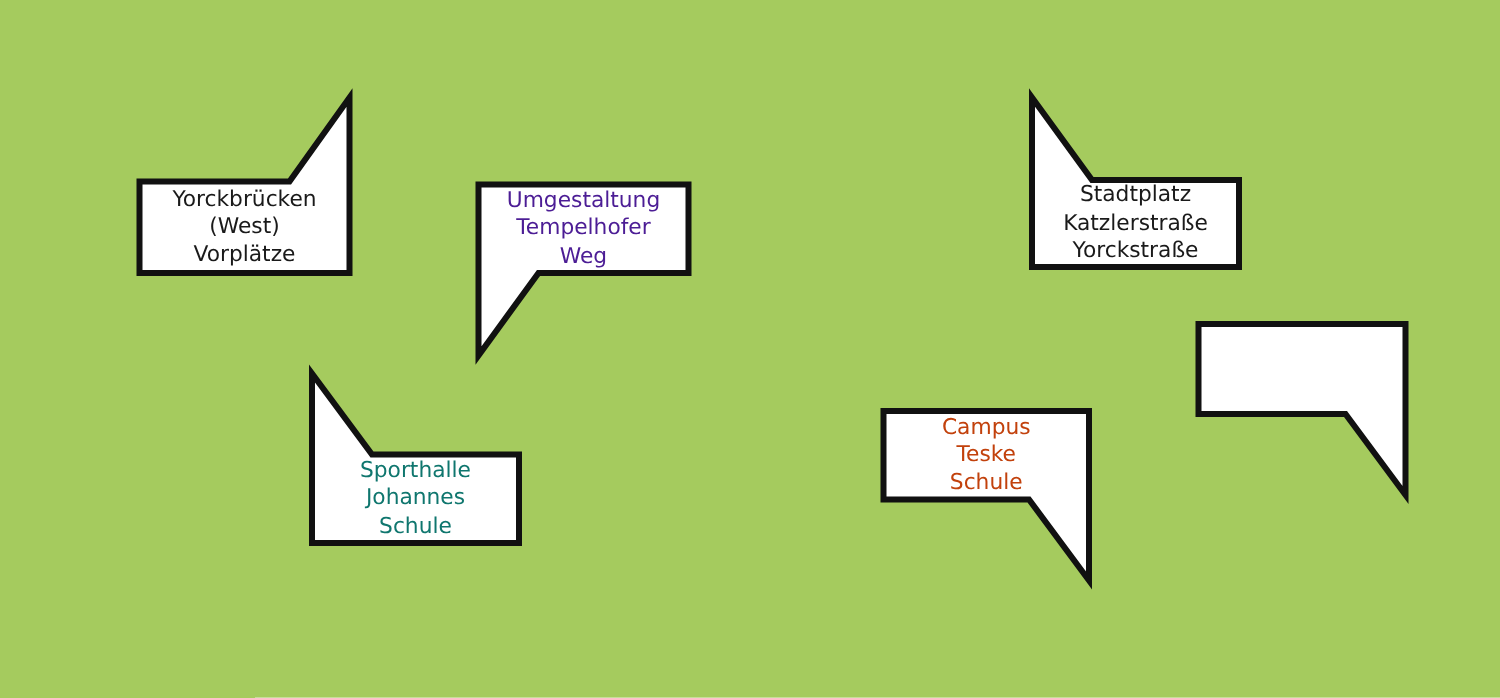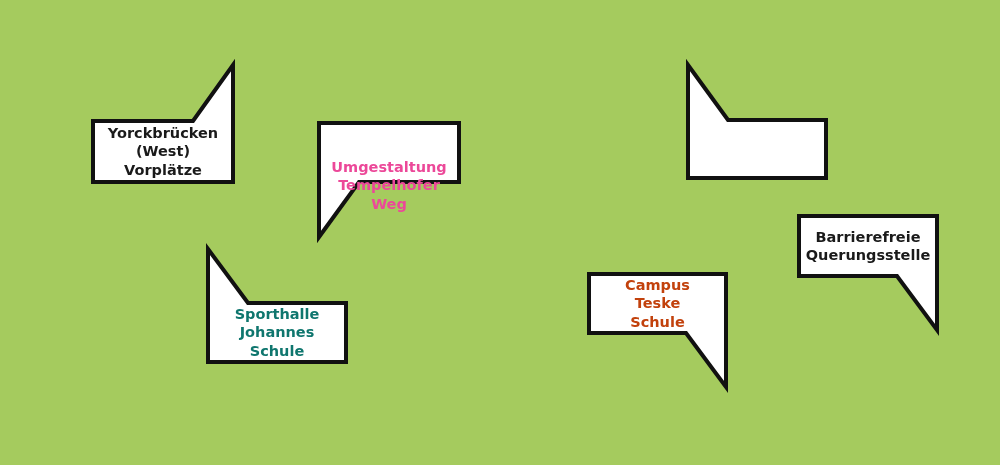--- a/index.html
+++ b/index.html
@@ -7,21 +7,21 @@
     width: 1000px; height: 465px; overflow: hidden;
     position: relative;
     font-family: "DejaVu Sans", sans-serif;
   }
   #canvas { position: absolute; left: 0; top: 0; width: 1000px; height: 465px; }
   .bubble-text {
     position: absolute;
     display: flex; align-items: center; justify-content: center;
     text-align: center;
     font-family: "DejaVu Sans", sans-serif;
-    font-weight: bold;
+    font-weight: normal;
     font-size: 14.5px;
     line-height: 18.5px;
     color: #1a1a1a;
     white-space: pre-line;
     pointer-events: none;
   }
 </style>
 </head>
 <body>
 
@@ -34,24 +34,25 @@
         <polygon points="208,249 248,303 346,303 346,362 208,362" fill="#ffffff" stroke="#111111" stroke-width="4" stroke-linejoin="miter"></polygon>
         <polygon points="688,65 728,120 826,120 826,178 688,178" fill="#ffffff" stroke="#111111" stroke-width="4" stroke-linejoin="miter"></polygon>
         <polygon points="589,274 726,274 726,387 686,333 589,333" fill="#ffffff" stroke="#111111" stroke-width="4" stroke-linejoin="miter"></polygon>
         <polygon points="799,216 937,216 937,330 897,276 799,276" fill="#ffffff" stroke="#111111" stroke-width="4" stroke-linejoin="miter"></polygon>
       </g>
   </svg>
 
   <div class="bubble-text" style="left: 93px; top: 121px; width: 140px; height: 61px; color: rgb(26, 26, 26);">Yorckbrücken
 (West)
 Vorplätze</div>
-  <div class="bubble-text" style="left: 319px; top: 123px; width: 140px; height: 59px; color: #ec4899; margin-top: 33px;">Umgestaltung
+  <div class="bubble-text" style="left: 319px; top: 123px; width: 140px; height: 59px; color: #4c1d95;">Umgestaltung
 Tempelhofer
 Weg</div>
   <div class="bubble-text" style="left: 208px; top: 303px; width: 138px; height: 59px; color: #0f766e;">Sporthalle
 Johannes
 Schule</div>
+  <div class="bubble-text" style="left: 688px; top: 120px; width: 138px; height: 58px; color: rgb(26, 26, 26);">Stadtplatz
+Katzlerstraße
+Yorckstraße</div>
   <div class="bubble-text" style="left: 589px; top: 274px; width: 137px; height: 59px; color: #c2410c;">Campus
 Teske
 Schule</div>
-  <div class="bubble-text" style="left: 799px; top: 216px; width: 138px; height: 60px; color: rgb(26, 26, 26);">Barrierefreie
-Querungsstelle</div>
 </div>
 
 </body></html>

